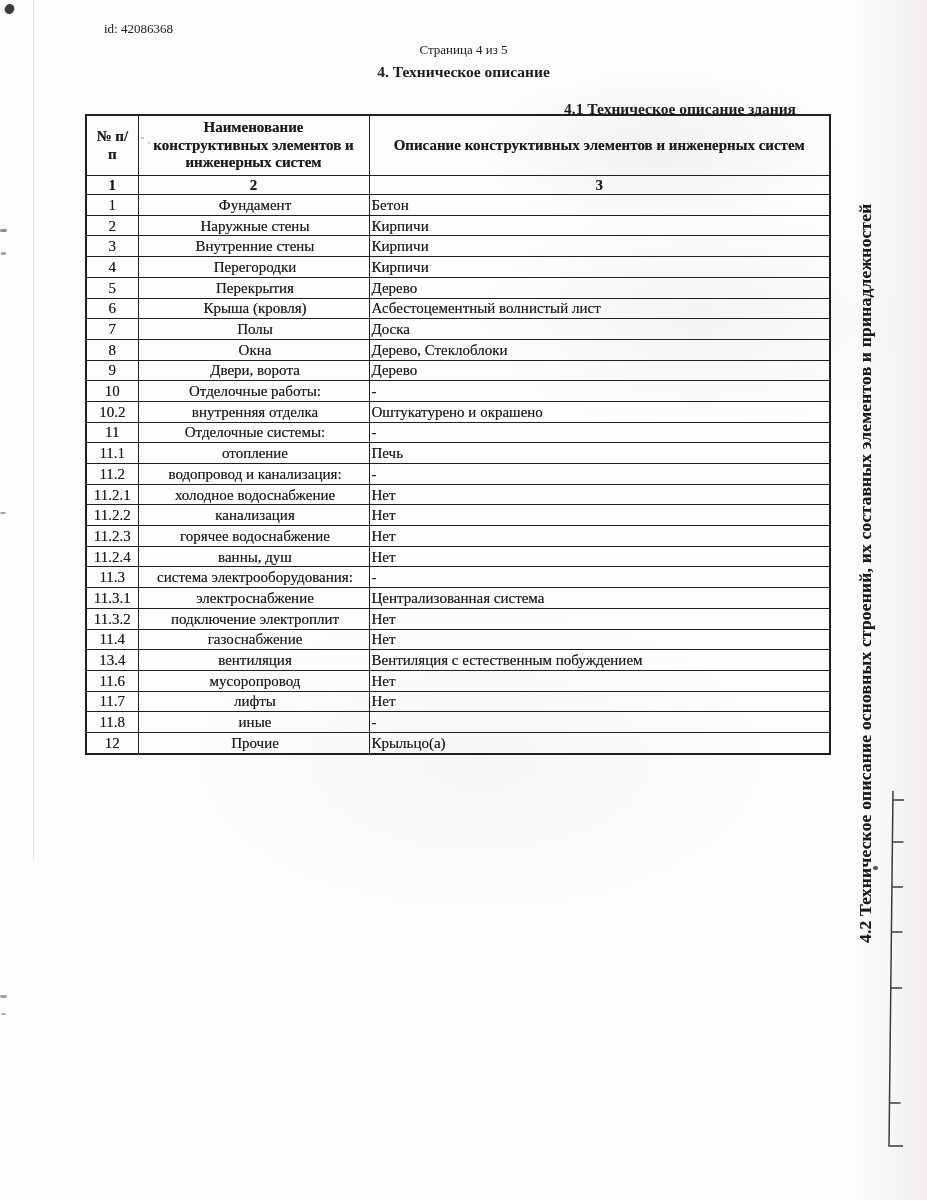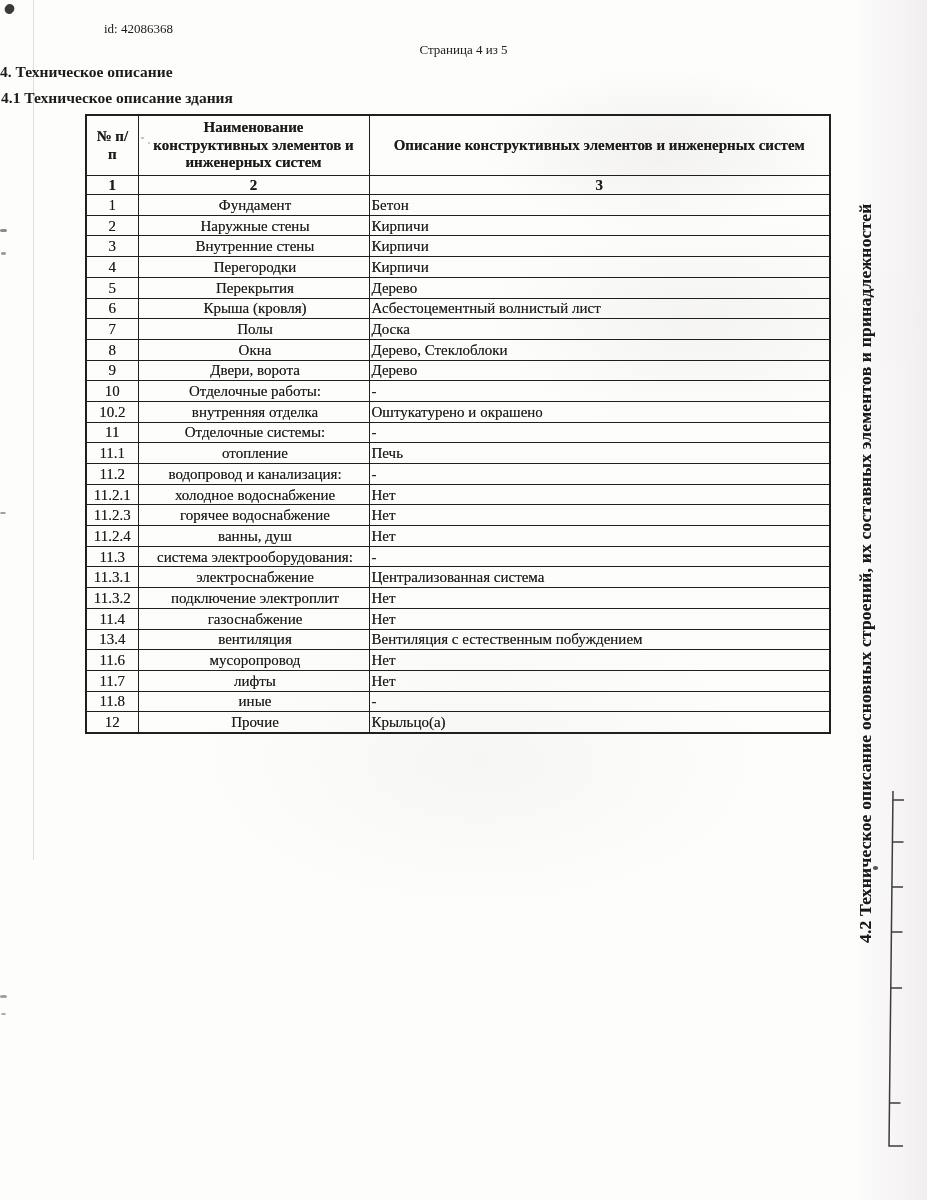--- a/index.html
+++ b/index.html
@@ -23,24 +23,24 @@
   .speck.e2{left:1px;top:252px;width:5px;height:3px;background:#9a9a96;}
   .speck.e3{left:0;top:512px;width:6px;height:2px;background:#9a9a96;}
   .speck.e4{left:0;top:995px;width:7px;height:3px;background:#a0a09c;}
   .speck.e5{left:1px;top:1013px;width:5px;height:2px;background:#a8a8a4;}
   .speck.m1{left:873px;top:866px;width:5px;height:4px;background:#555;}
   .speck.h1{left:141px;top:137px;width:3px;height:2px;background:#b9b5b2;}
   .speck.h2{left:148px;top:142px;width:2px;height:2px;background:#c2beba;}
 
   .doc-id{position:absolute;left:104px;top:21px;font-size:13px;}
   .page-indicator{position:absolute;left:0;top:21px;width:927px;text-align:center;font-size:13px;margin-top:21px;}
-  .section-title{position:absolute;left:0;top:63px;width:927px;
+  .section-title{position:absolute;left:0;top:63px;width:927px;text-align:center;
     font-size:15.5px;font-weight:bold;margin:0;}
-  .subsection-title{position:absolute;left:0;top:88px;width:784px;text-align:left;
-    font-size:15.5px;font-weight:bold;margin:1px;}
+  .subsection-title{position:absolute;left:0;top:88px;width:784px;text-align:right;
+    font-size:15.5px;font-weight:bold;margin:12px;}
 
   table.desc{
     position:absolute;left:85px;top:114px;width:744px;
     border-collapse:collapse;table-layout:fixed;
     font-size:15px;
   }
   table.desc, table.desc th, table.desc td{border:1.4px solid #1f1f1f;}
   table.desc{border-width:2px;}
   table.desc th{
     font-weight:bold;text-align:center;vertical-align:middle;
@@ -173,20 +173,25 @@
           <td class="c1">11.2</td>
           <td class="c2">водопровод и канализация:</td>
           <td class="c3">-</td>
         </tr>
       <tr class="body-row">
           <td class="c1">11.2.1</td>
           <td class="c2">холодное водоснабжение</td>
           <td class="c3">Нет</td>
         </tr>
       <tr class="body-row">
+          <td class="c1">11.2.2</td>
+          <td class="c2">канализация</td>
+          <td class="c3">Нет</td>
+        </tr>
+      <tr class="body-row">
           <td class="c1">11.2.3</td>
           <td class="c2">горячее водоснабжение</td>
           <td class="c3">Нет</td>
         </tr>
       <tr class="body-row">
           <td class="c1">11.2.4</td>
           <td class="c2">ванны, душ</td>
           <td class="c3">Нет</td>
         </tr>
       <tr class="body-row">

